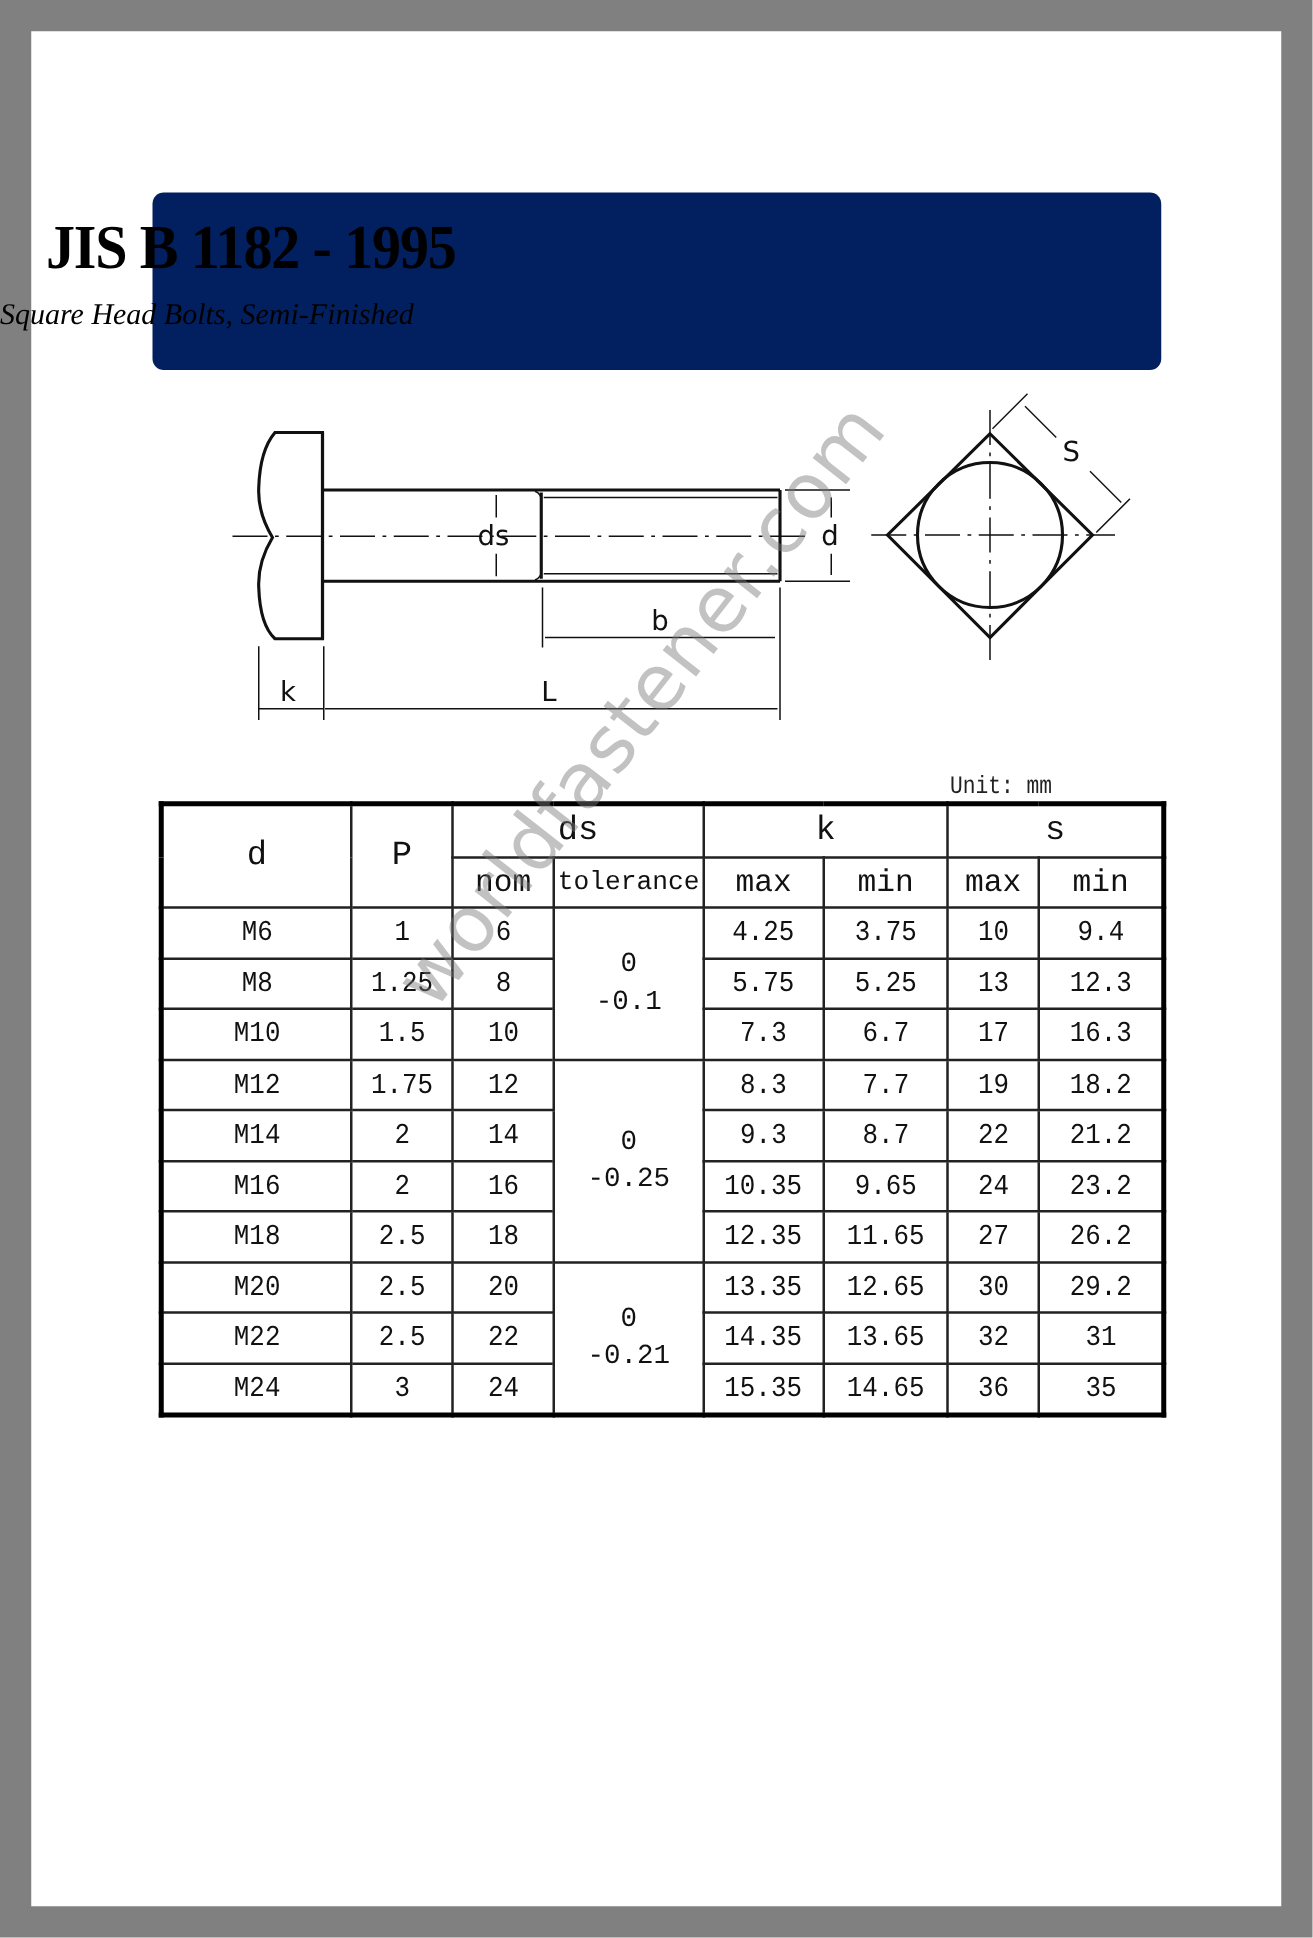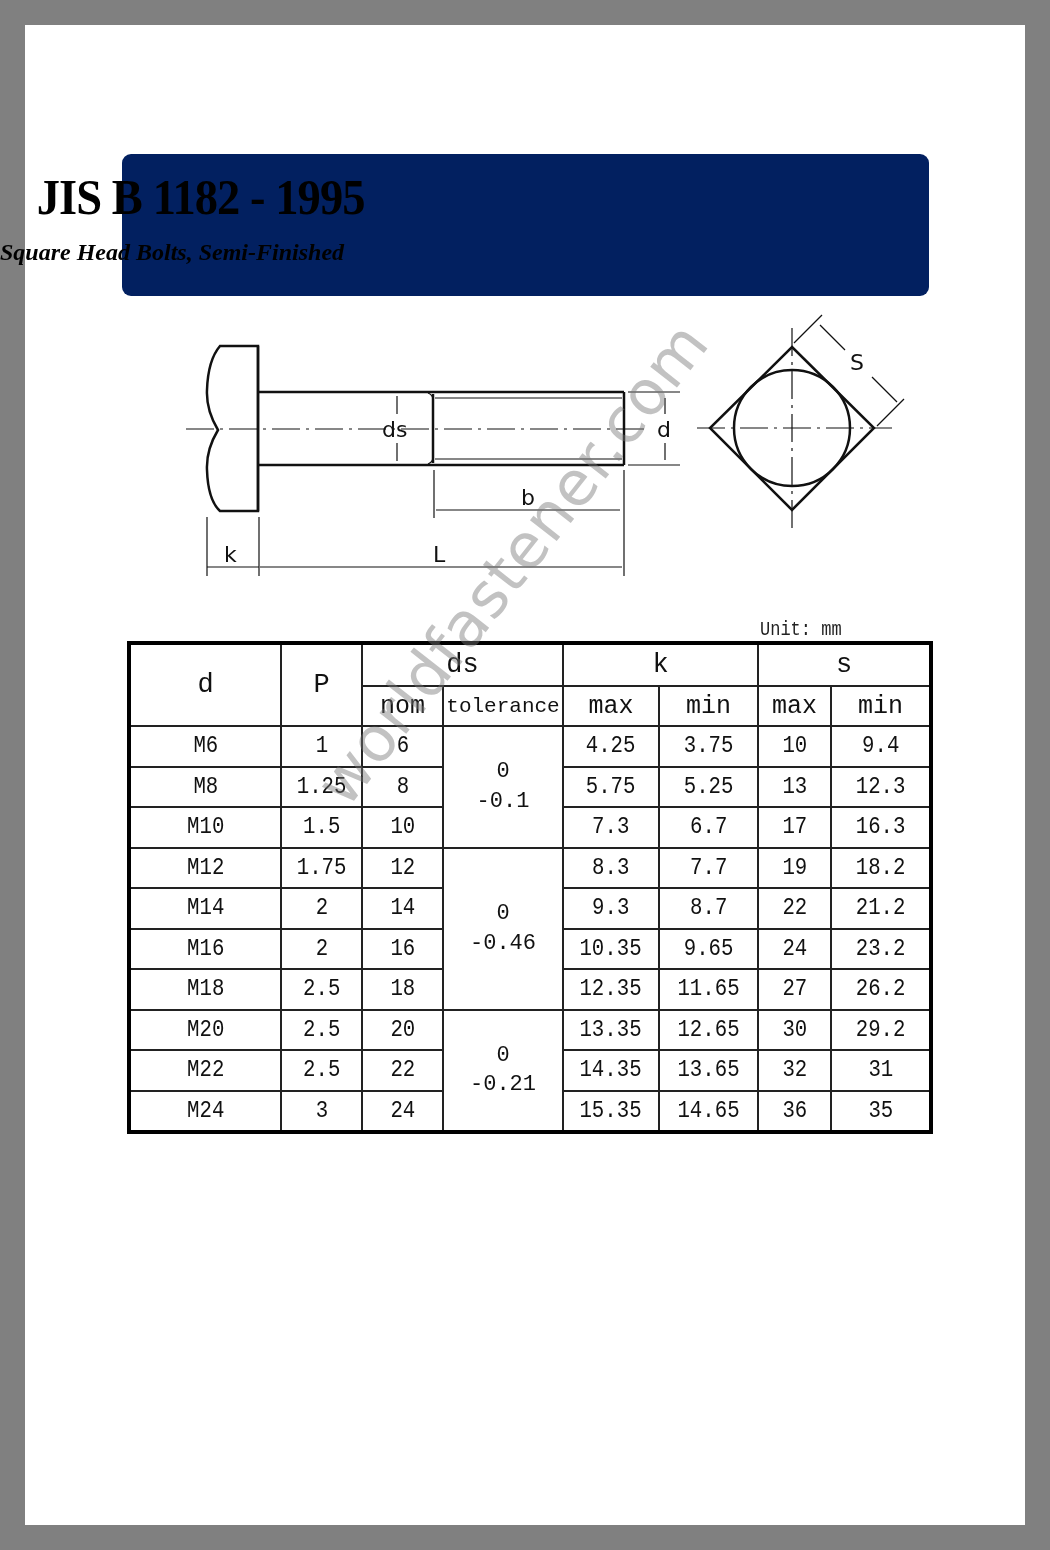--- a/index.html
+++ b/index.html
@@ -30,21 +30,21 @@
     font-family: "Liberation Serif", serif;
     font-weight: bold;
     font-size: 50px;
     letter-spacing: -1px;
     transform: scaleX(0.93);
     line-height: 1;
   }
   .banner-sub {
     position: absolute; left: 0; right: 0; top: 240px;
     font-family: "Liberation Serif", serif;
-    font-weight: bold;
+    font-weight: normal;
     font-style: italic;
     font-size: 24px;
     line-height: 1;
   }
   .drawing {
     position: absolute; left: 0; top: 0; width: 1050px; height: 1550px;
     pointer-events: none;
   }
   .dim-label {
     position: absolute;
@@ -227,21 +227,21 @@
       <td><span class="val">6.7</span></td>
       <td><span class="val">17</span></td>
       <td><span class="val">16.3</span></td>
     </tr>
     <tr>
       <td><span class="val">M12</span></td>
       <td><span class="val">1.75</span></td>
       <td><span class="val">12</span></td>
       <td class="tol-cell" rowspan="4">
         <div>0</div>
-        <div>-0.46</div>
+        <div>-0.25</div>
       </td>
       <td><span class="val">8.3</span></td>
       <td><span class="val">7.7</span></td>
       <td><span class="val">19</span></td>
       <td><span class="val">18.2</span></td>
     </tr>
     <tr>
       <td><span class="val">M14</span></td>
       <td><span class="val">2</span></td>
       <td><span class="val">14</span></td>

